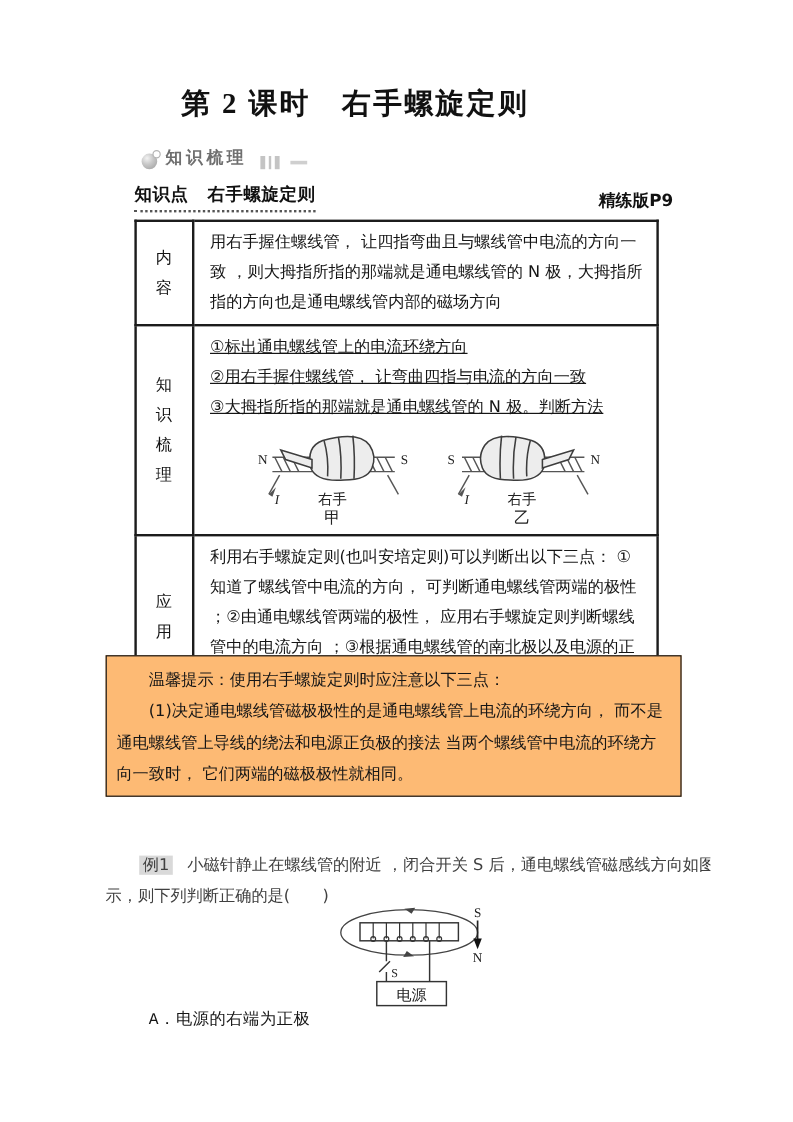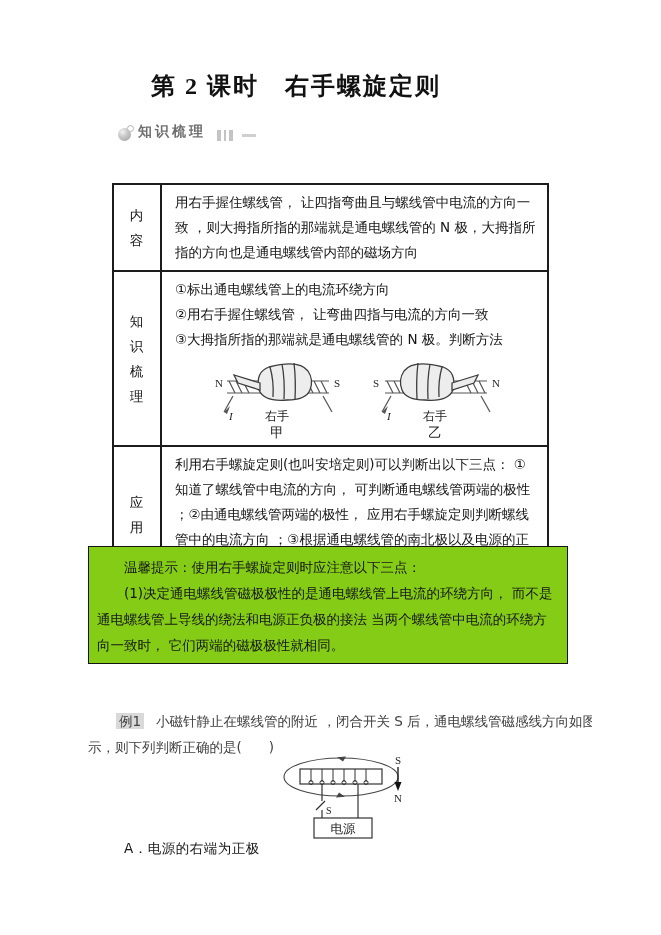--- a/index.html
+++ b/index.html
@@ -53,62 +53,68 @@
     border-collapse:collapse;table-layout:fixed;padding-left:35px;
   }
   .ktable td{
     border:2px solid #1c1c1c;font-size:13.5px;line-height:25px;
     padding:5px 10px 5px 13px;vertical-align:middle;color:#151515;
   }
   .ktable td.rowhead{
     width:38px;text-align:center;padding:5px 4px;letter-spacing:1px;
   }
   .ktable td.rowhead span{display:inline-block;width:2em;text-align:center;}
-  .cell-lines div{white-space:nowrap;}
+  .cell-lines div{white-space:nowrap;text-decoration:underline;}
   
   .hands{display:flex;justify-content:center;gap:18px;margin-top:4px;}
   .hand-fig{display:flex;flex-direction:column;align-items:center;}
   .hand-fig .caption{font-size:13.5px;line-height:16px;color:#222;}
   .sketch text{font-family:"Liberation Serif","DejaVu Serif",serif;fill:#222;}
   
   .tip-box{
     position:absolute;left:88px;top:546px;width:462px;
-    background:#84cc16;border:1px solid #141414;
+    background:#fdba74;border:1px solid #141414;
     padding:7px 8px 5px 8px;font-size:13.5px;line-height:26px;color:#161616;
   }
   .tip-box p{margin:0;text-indent:2em;}
   .tip-box p.no-clip{white-space:nowrap;}
   
   .example{
     position:absolute;left:88px;top:708px;width:524px;
     font-size:13.5px;line-height:26px;color:#404040;
   }
   .example .ex-indent{display:inline-block;width:28px;}
   .ex-label{background:#d9d9d9;padding:0 3px;margin-right:12px;}
   .ex-figure{position:absolute;left:280px;top:752px;}
-  .option-a{position:absolute;left:124px;top:840px;font-size:13.5px;color:#161616;letter-spacing:.5px;}
+  .option-a{position:absolute;left:124px;top:840px;font-size:13.5px;color:#161616;letter-spacing:.5px;font-family:Liberation Mono, monospace;}
 </style>
 </head>
 <body>
 
 <div class="page">
 
   <div class="doc-title">第 2 课时　右手螺旋定则</div>
 
   <div class="section-header">
     <span class="sphere-icon"></span>
     <span class="section-title">知识梳理</span>
     <span class="decor-bars">
       <i class="b1"></i>
         <i class="b2"></i>
         <i class="b3"></i>
         <i class="dash"></i>
     </span>
   </div>
 
+  <div class="kp-row">
+    <span class="kp-left">
+      <span>知识点</span><span class="kp-gap"></span><span>右手螺旋定则</span>
+    </span>
+    <span class="edition">精练版P9</span>
+  </div>
 
   <table class="ktable">
     <tbody>
         <tr>
       <td class="rowhead"><span>内容</span></td>
       <td>用右手握住螺线管， 让四指弯曲且与螺线管中电流的方向一致 ，则大拇指所指的那端就是通电螺线管的 N 极，大拇指所指的方向也是通电螺线管内部的磁场方向</td>
     </tr>
     <tr>
       <td class="rowhead"><span>知识梳理</span></td>
       <td>

